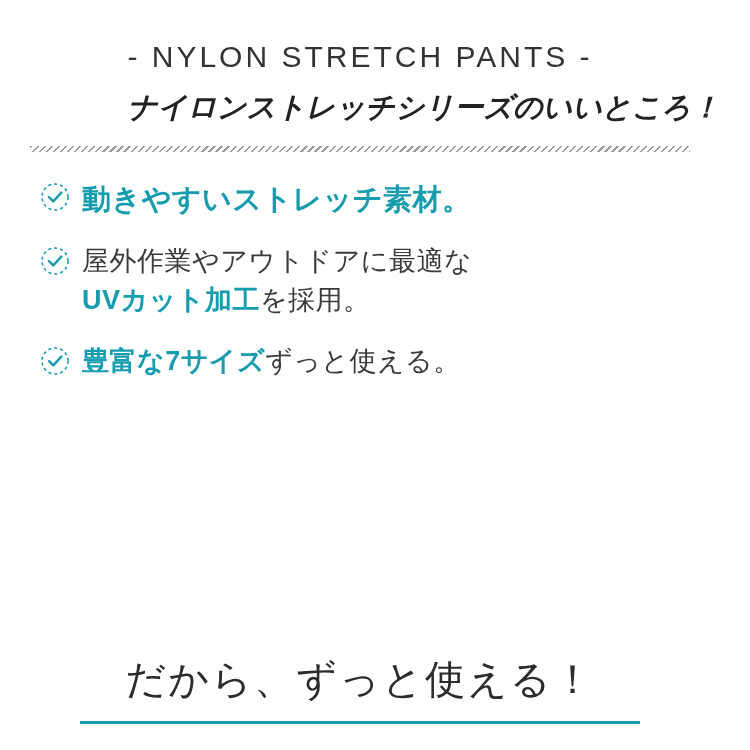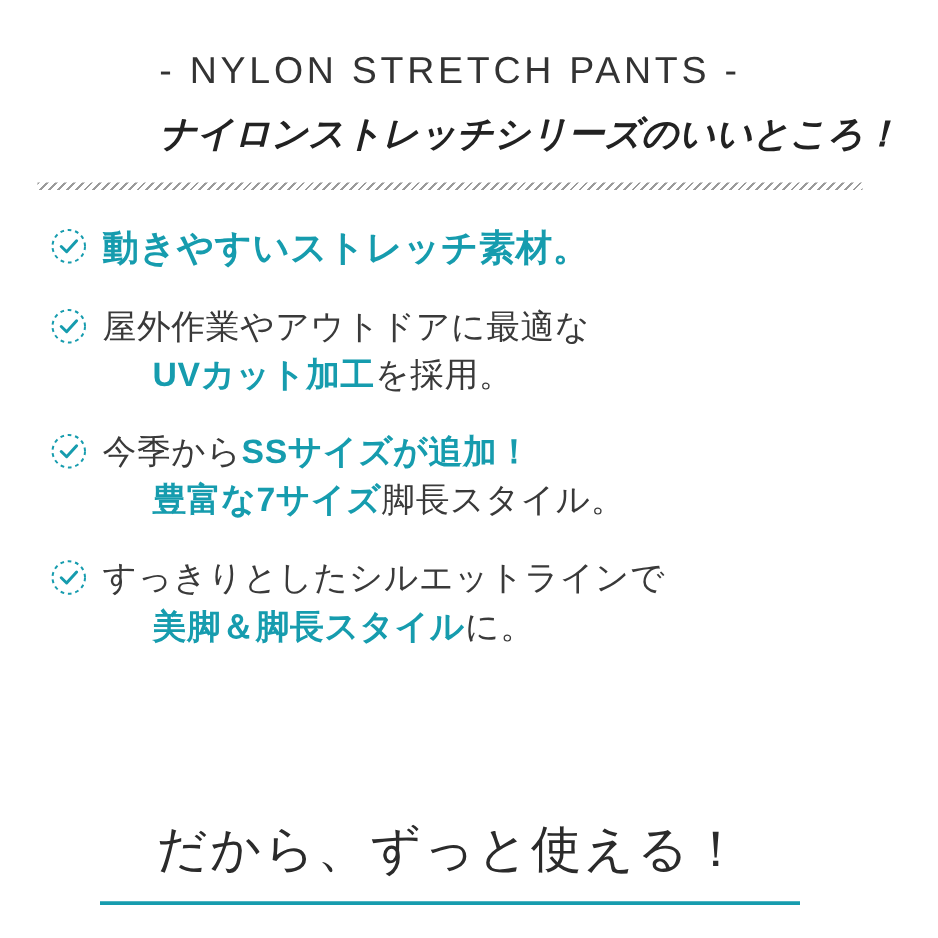--- a/index.html
+++ b/index.html
@@ -90,21 +90,20 @@
     color: #169cae;
     font-weight: 700;
   }
   .item-text .plain {
     color: #3a3a3a;
     font-weight: 500;
     text-align: right;
   }
   .item-text .line2 {
     display: block;
-    margin-left: 40px;
   }
   .big .item-text {
     font-size: 29px;
   }
 
   
   .footer {
     position: absolute;
     left: 0;
     right: 0;
@@ -156,30 +155,21 @@
         </span>
         <div class="item-text"><span><span class="plain">屋外作業やアウトドアに最適な</span></span><span class="line2"><span class="hl">UVカット加工</span><span class="plain">を採用。</span></span></div>
       </li>
       <li class="item">
         <span class="check">
           <svg width="30" height="30" viewBox="0 0 30 30">
             <circle cx="15" cy="15" r="13" fill="none" stroke="#169CAE" stroke-width="1.6" stroke-dasharray="3 3"></circle>
             <path d="M9 15.2 L13.3 19.4 L21.3 10.6" fill="none" stroke="#169CAE" stroke-width="2.4" stroke-linecap="round" stroke-linejoin="round"></path>
           </svg>
         </span>
-        <div class="item-text"><span><span class="plain">今季から</span><span class="hl">SSサイズが追加！</span></span><span class="line2"><span class="hl">豊富な7サイズ</span><span class="plain">脚長スタイル。</span></span></div>
-      </li>
-      <li class="item">
-        <span class="check">
-          <svg width="30" height="30" viewBox="0 0 30 30">
-            <circle cx="15" cy="15" r="13" fill="none" stroke="#169CAE" stroke-width="1.6" stroke-dasharray="3 3"></circle>
-            <path d="M9 15.2 L13.3 19.4 L21.3 10.6" fill="none" stroke="#169CAE" stroke-width="2.4" stroke-linecap="round" stroke-linejoin="round"></path>
-          </svg>
-        </span>
-        <div class="item-text"><span><span class="plain">すっきりとしたシルエットラインで</span></span><span class="line2"><span class="hl">美脚＆脚長スタイル</span><span class="plain">に。</span></span></div>
+        <div class="item-text"><span class="line2"><span class="hl">豊富な7サイズ</span><span class="plain">ずっと使える。</span></span></div>
       </li>
     </ul>
 
   <div class="footer">
     <div class="footer-text">だから、ずっと使える！</div>
     <div class="footer-rule"></div>
   </div>
 
 </div>
 

